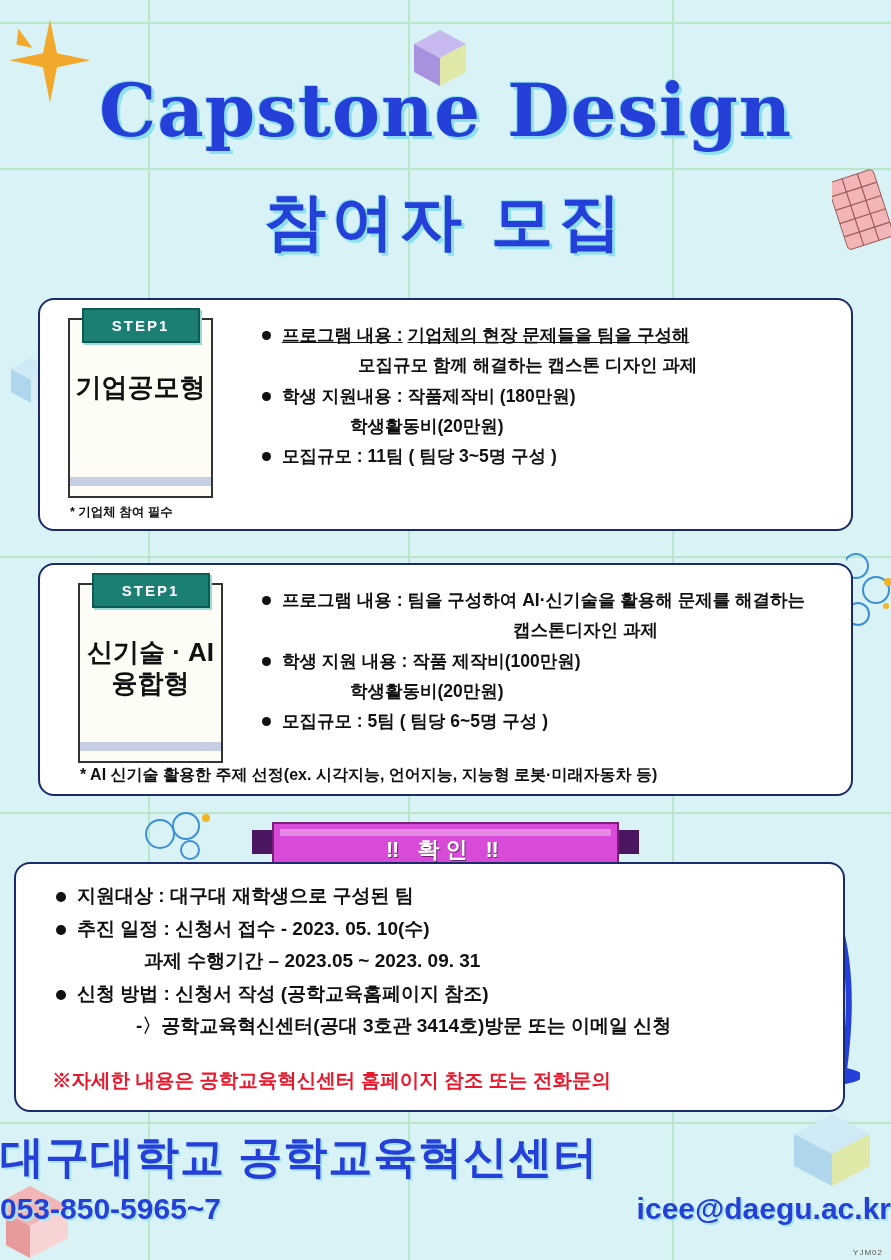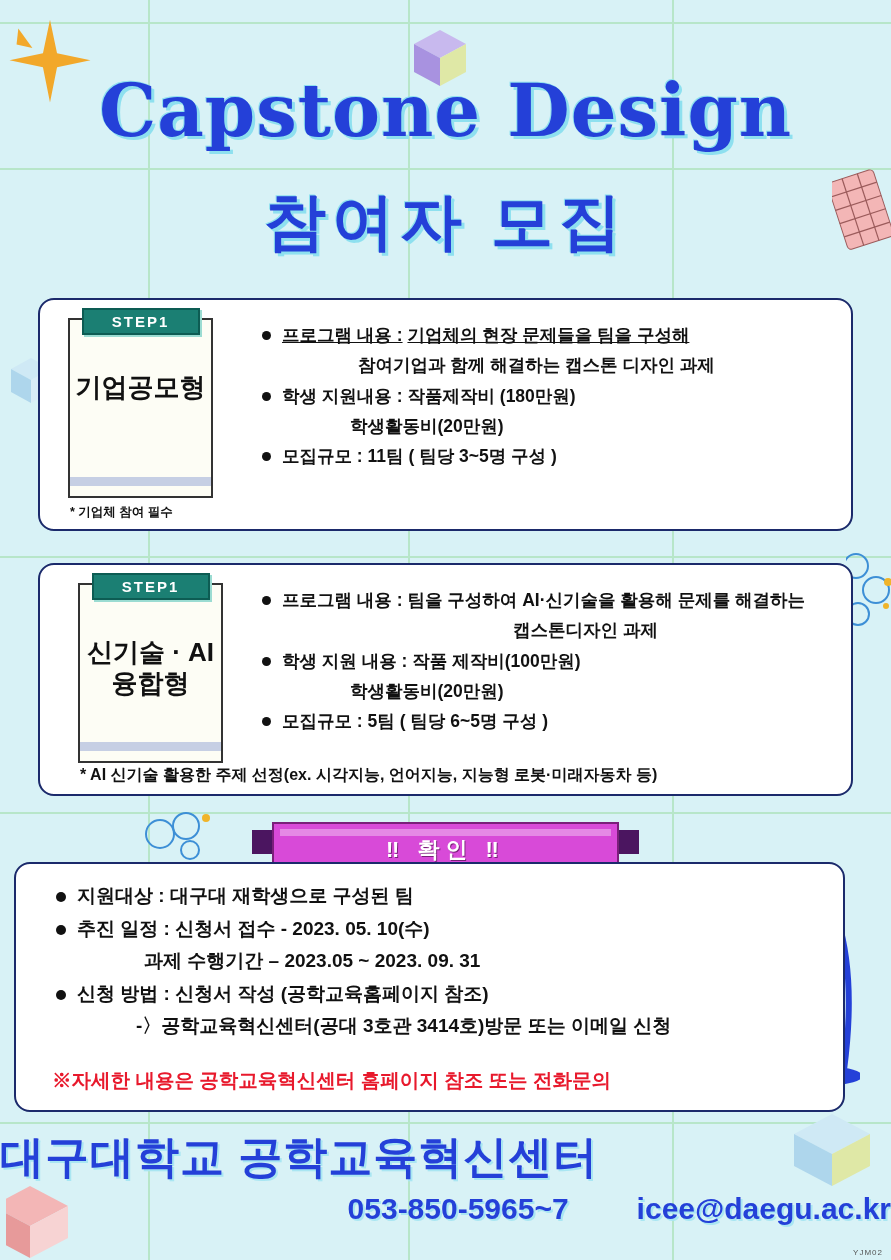--- a/index.html
+++ b/index.html
@@ -60,21 +60,21 @@
     background:#fdfdf5;
     border:2px solid #333;
   }
   .stepbox .shelf {
     position:absolute; left:0; right:0; bottom:10px;
     height:9px; background:#c6cfe4;
   }
   .step-badge {
     position:absolute; left:50%; transform:translateX(-50%);
     top:-12px;
-    width:118px; height:27px;
+    width:118px; height:35px;
     background:#1b7f73;
     border:2px solid #0d5c53;
     color:#fff;
     font-size:15px; font-weight:bold;
     letter-spacing:2px;
     display:flex; align-items:center; justify-content:center;
     box-shadow: 2px 2px 0 #9bdcd2;
   }
   .step-title {
     position:absolute; left:0; right:0; top:52px;
@@ -154,21 +154,21 @@
   
   .footer-org {
     position:absolute; top:1128px; left:0; right:0;
     font-size:44px; font-weight:bold;
     color:#2440d8;
     letter-spacing:1px;
     text-shadow:2px 2px 0 #a9e6f2;
   }
   .footer-contact {
     position:absolute; top:1192px; left:0; right:0;
-    display:flex; justify-content:flex-end; gap:68px;
+    display:flex; justify-content:space-between; 
     font-size:30px; font-weight:bold; color:#2440d8;
     text-shadow:2px 2px 0 #a9e6f2;
   }
   .code {
     position:absolute; right:8px; bottom:3px;
     font-size:8px; color:#555; letter-spacing:1px;
   }
 </style>
 </head>
 <body>
@@ -315,21 +315,21 @@
   <div class="step-note">* 기업체 참여 필수</div>
 
   <div class="bullets">
     <div class="b-row">
       <span class="dot"></span>
       <span class="b-text">
         <span class="u">프로그램 내용 :</span>
         <span class="u">기업체의 현장 문제들을 팀을 구성해</span>
       </span>
     </div>
-    <div class="b-sub ind-1">참여기업과 함께 해결하는 캡스톤 디자인 과제</div>
+    <div class="b-sub ind-1">모집규모 함께 해결하는 캡스톤 디자인 과제</div>
 
     <div class="b-row">
       <span class="dot"></span>
       <span class="b-text">
         <span>학생 지원내용 :</span>
         <span>작품제작비 (180만원)</span>
       </span>
     </div>
     <div class="b-sub ind-2">학생활동비(20만원)</div>
 

